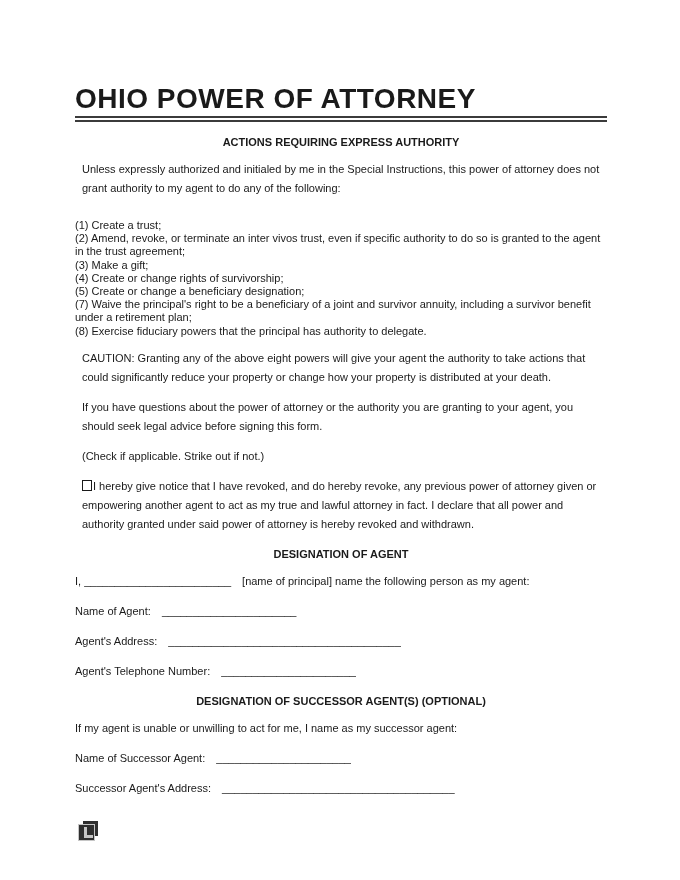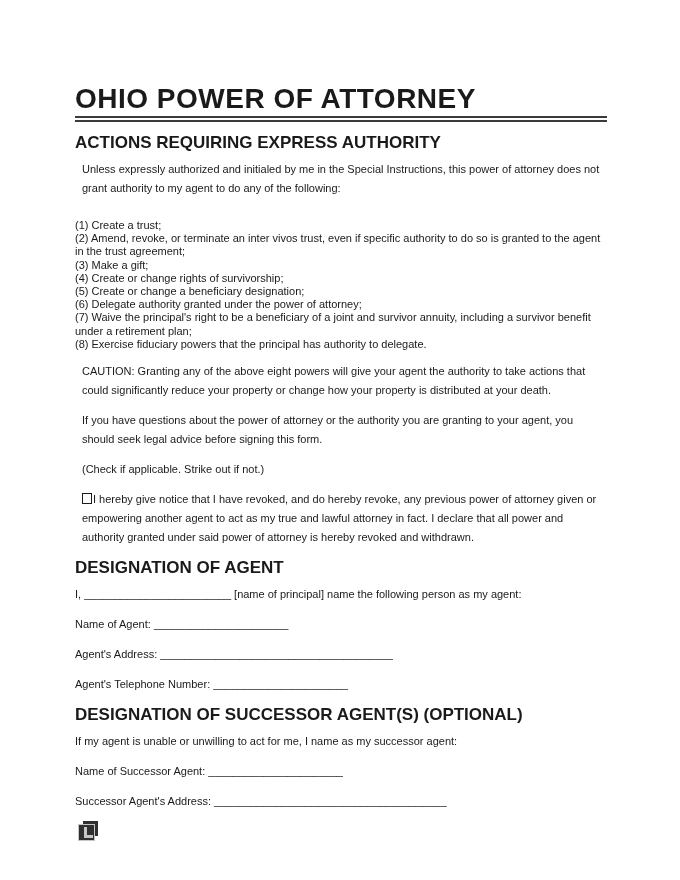--- a/index.html
+++ b/index.html
@@ -11,29 +11,29 @@
   .doc{padding:84px 73px 0 75px;box-sizing:border-box;}
   .title{
     font-size:28px;font-weight:bold;text-align:left;
     line-height:29px;letter-spacing:0.5px;white-space:nowrap;
   }
   .title-rule{
     margin-top:3px;height:2px;
     border-top:2px solid #3b3b3b;border-bottom:2px solid #3b3b3b;
   }
   .sec-heading{
-    text-align:left;font-weight:bold;font-size:17px;
+    text-align:center;font-weight:bold;font-size:11px;
     margin:14px 0 0;line-height:13px;
   }
   .para{margin:11px 7px 0;line-height:19px;}
   .list{margin-top:21px;}
   .list-item{line-height:13.2px;}
   .bold{font-weight:normal;}
   .field-line{margin:11px 0 0;line-height:19px;}
-  .gap-left{margin-left:0;}
+  .gap-left{margin-left:8px;}
   .checkbox{
     display:inline-block;width:8px;height:9px;
     border:1px solid #1a1a1a;vertical-align:-1px;margin-right:1px;
   }
   .blank{white-space:nowrap;}
   .logo{position:absolute;left:78px;top:821px;width:20px;height:20px;}
   .logo-back{position:absolute;top:0;right:0;width:15px;height:15px;background:#2f2f2f;}
   .logo-front{
     position:absolute;left:0;bottom:0;width:17px;height:17px;
     background:#2f2f2f;border:1px solid #c6c6c6;box-sizing:border-box;
@@ -54,21 +54,20 @@
   <div class="sec-heading">ACTIONS REQUIRING EXPRESS AUTHORITY</div>
 
   <p class="para">Unless expressly authorized and initialed by me in the Special Instructions, this power of attorney does not grant authority to my agent to do any of the following:</p>
 
   <div class="list">
     <div class="list-item">(1) Create a trust;</div>
     <div class="list-item">(2) Amend, revoke, or terminate an inter vivos trust, even if specific authority to do so is granted to the agent in the trust agreement;</div>
     <div class="list-item">(3) Make a gift;</div>
     <div class="list-item">(4) Create or change rights of survivorship;</div>
     <div class="list-item">(5) Create or change a beneficiary designation;</div>
-    <div class="list-item">(6) Delegate authority granted under the power of attorney;</div>
     <div class="list-item">(7) Waive the principal's right to be a beneficiary of a joint and survivor annuity, including a survivor benefit under a retirement plan;</div>
     <div class="list-item">(8) Exercise fiduciary powers that the principal has authority to delegate.</div>
   </div>
 
   <p class="para">CAUTION: Granting any of the above eight powers will give your agent the authority to take actions that could significantly reduce your property or change how your property is distributed at your death.</p>
 
   <p class="para bold">If you have questions about the power of attorney or the authority you are granting to your agent, you should seek legal advice before signing this form.</p>
 
   <p class="para">(Check if applicable. Strike out if not.)</p>
 

